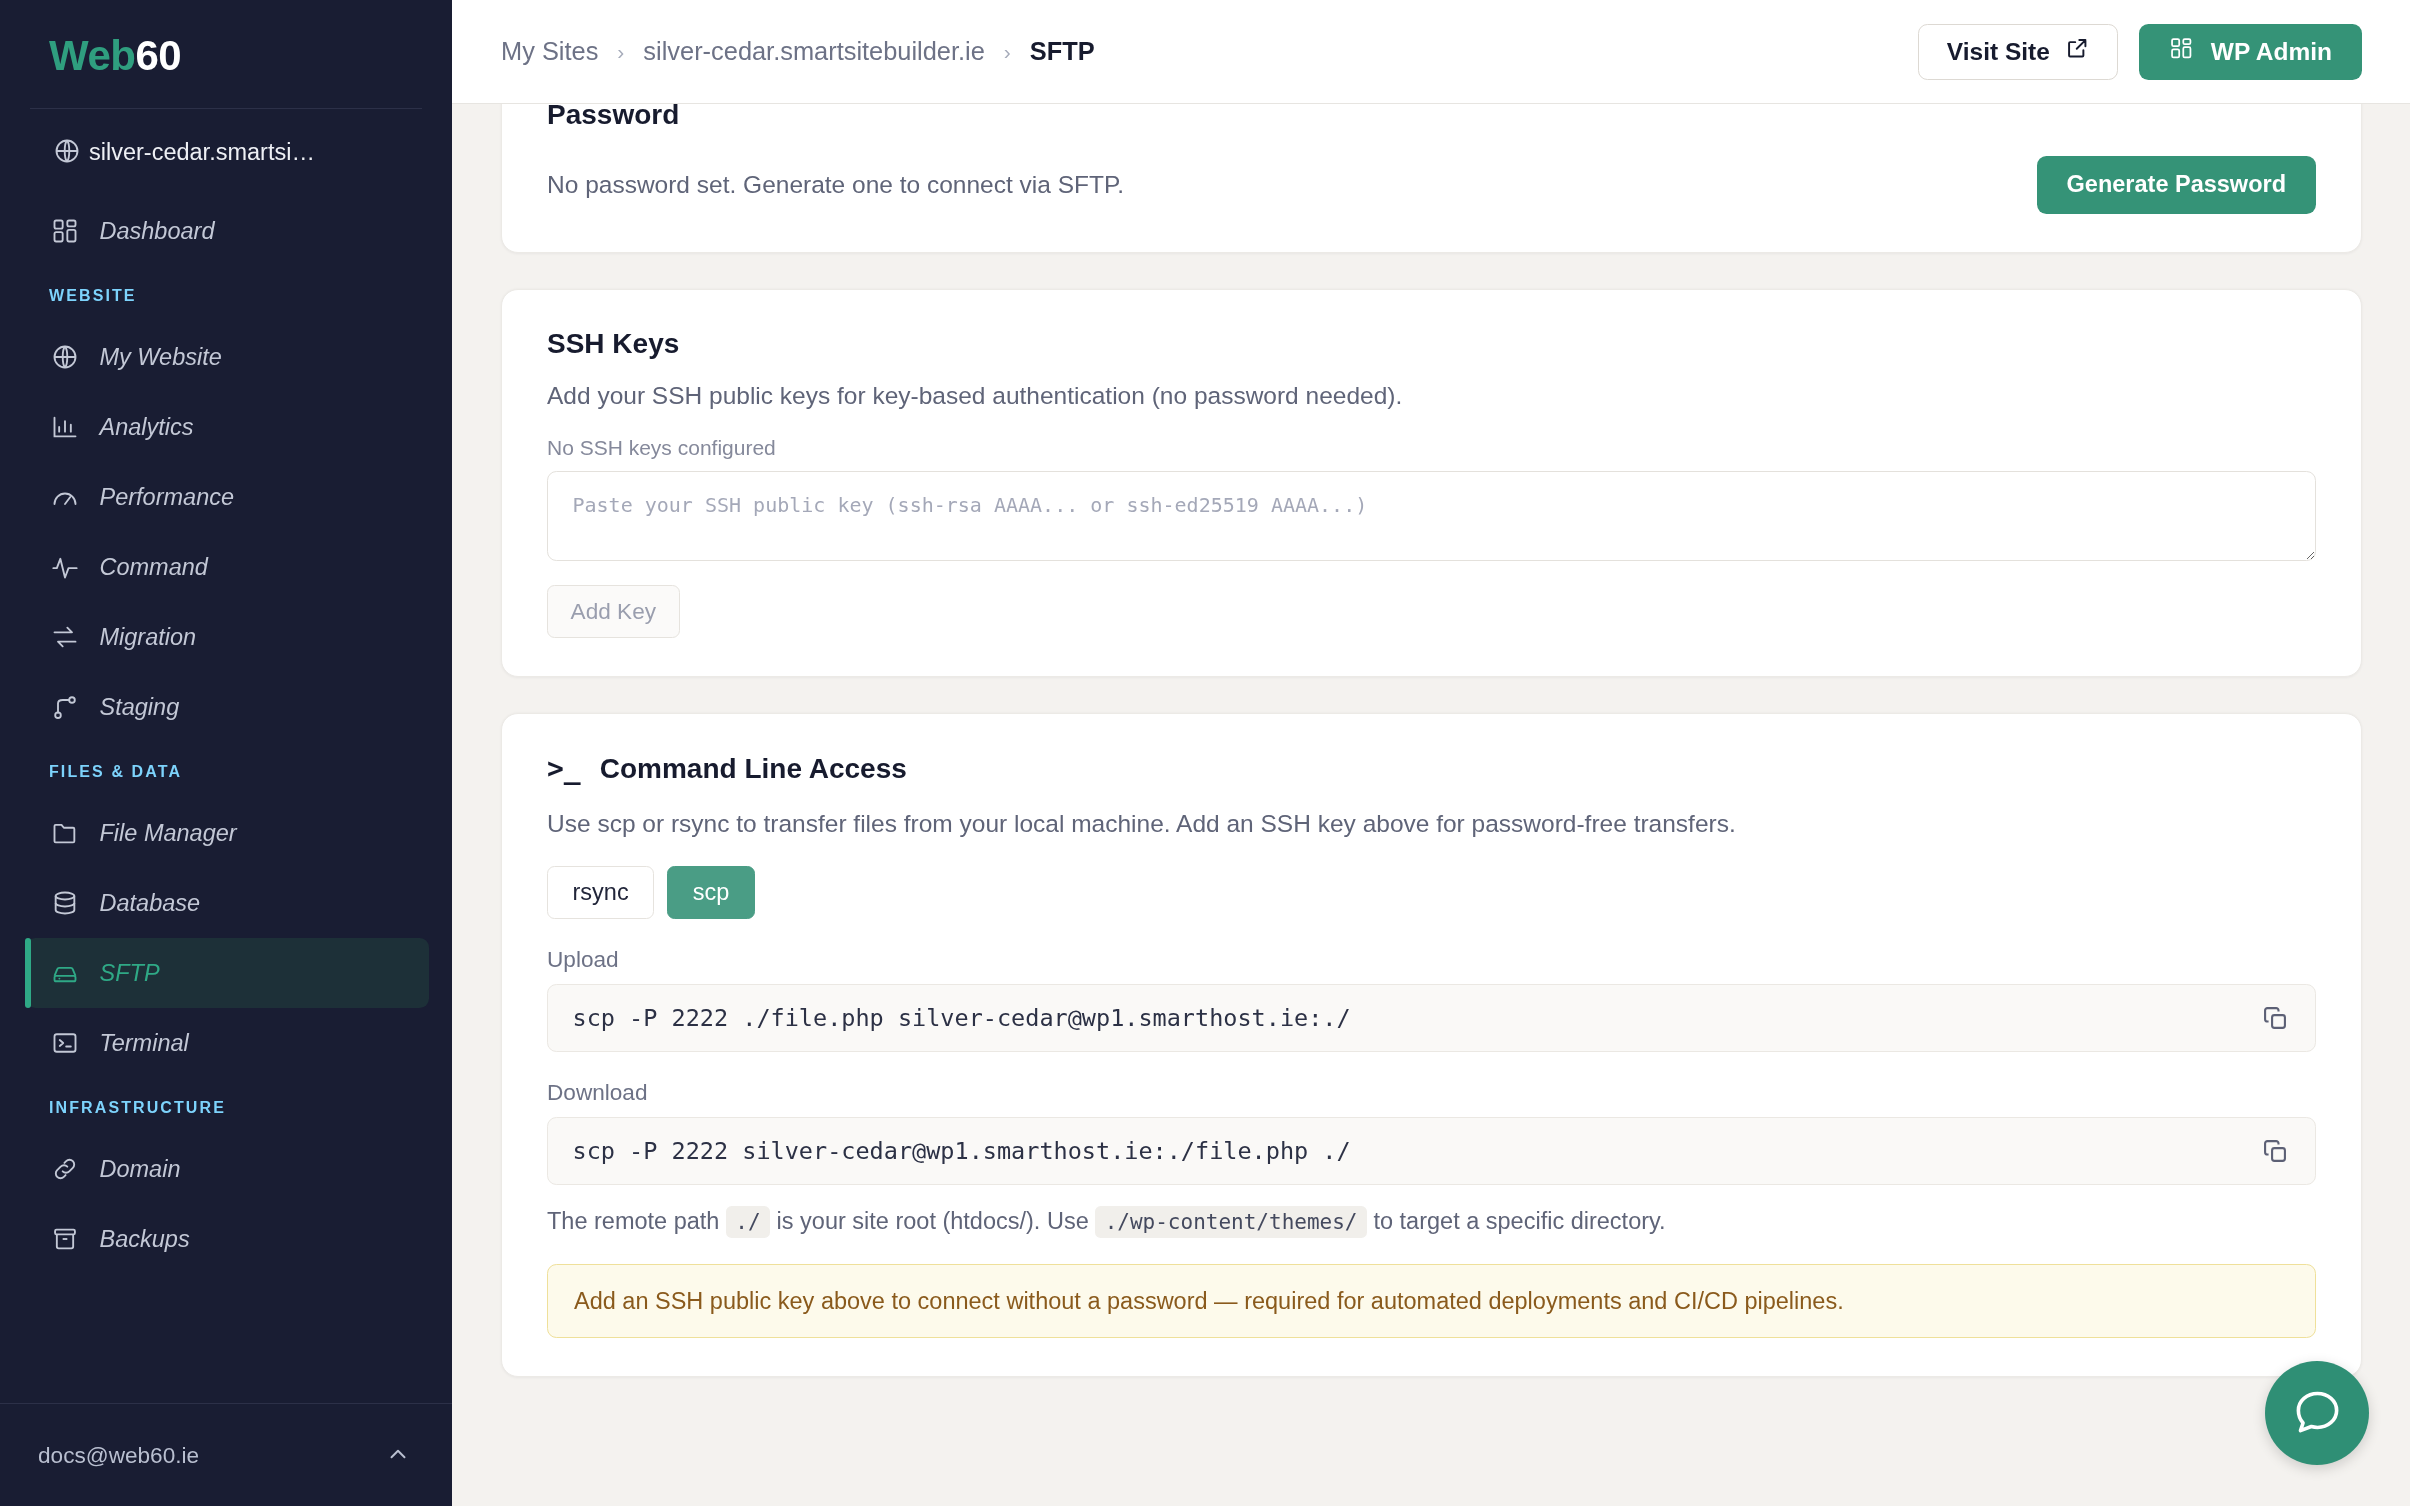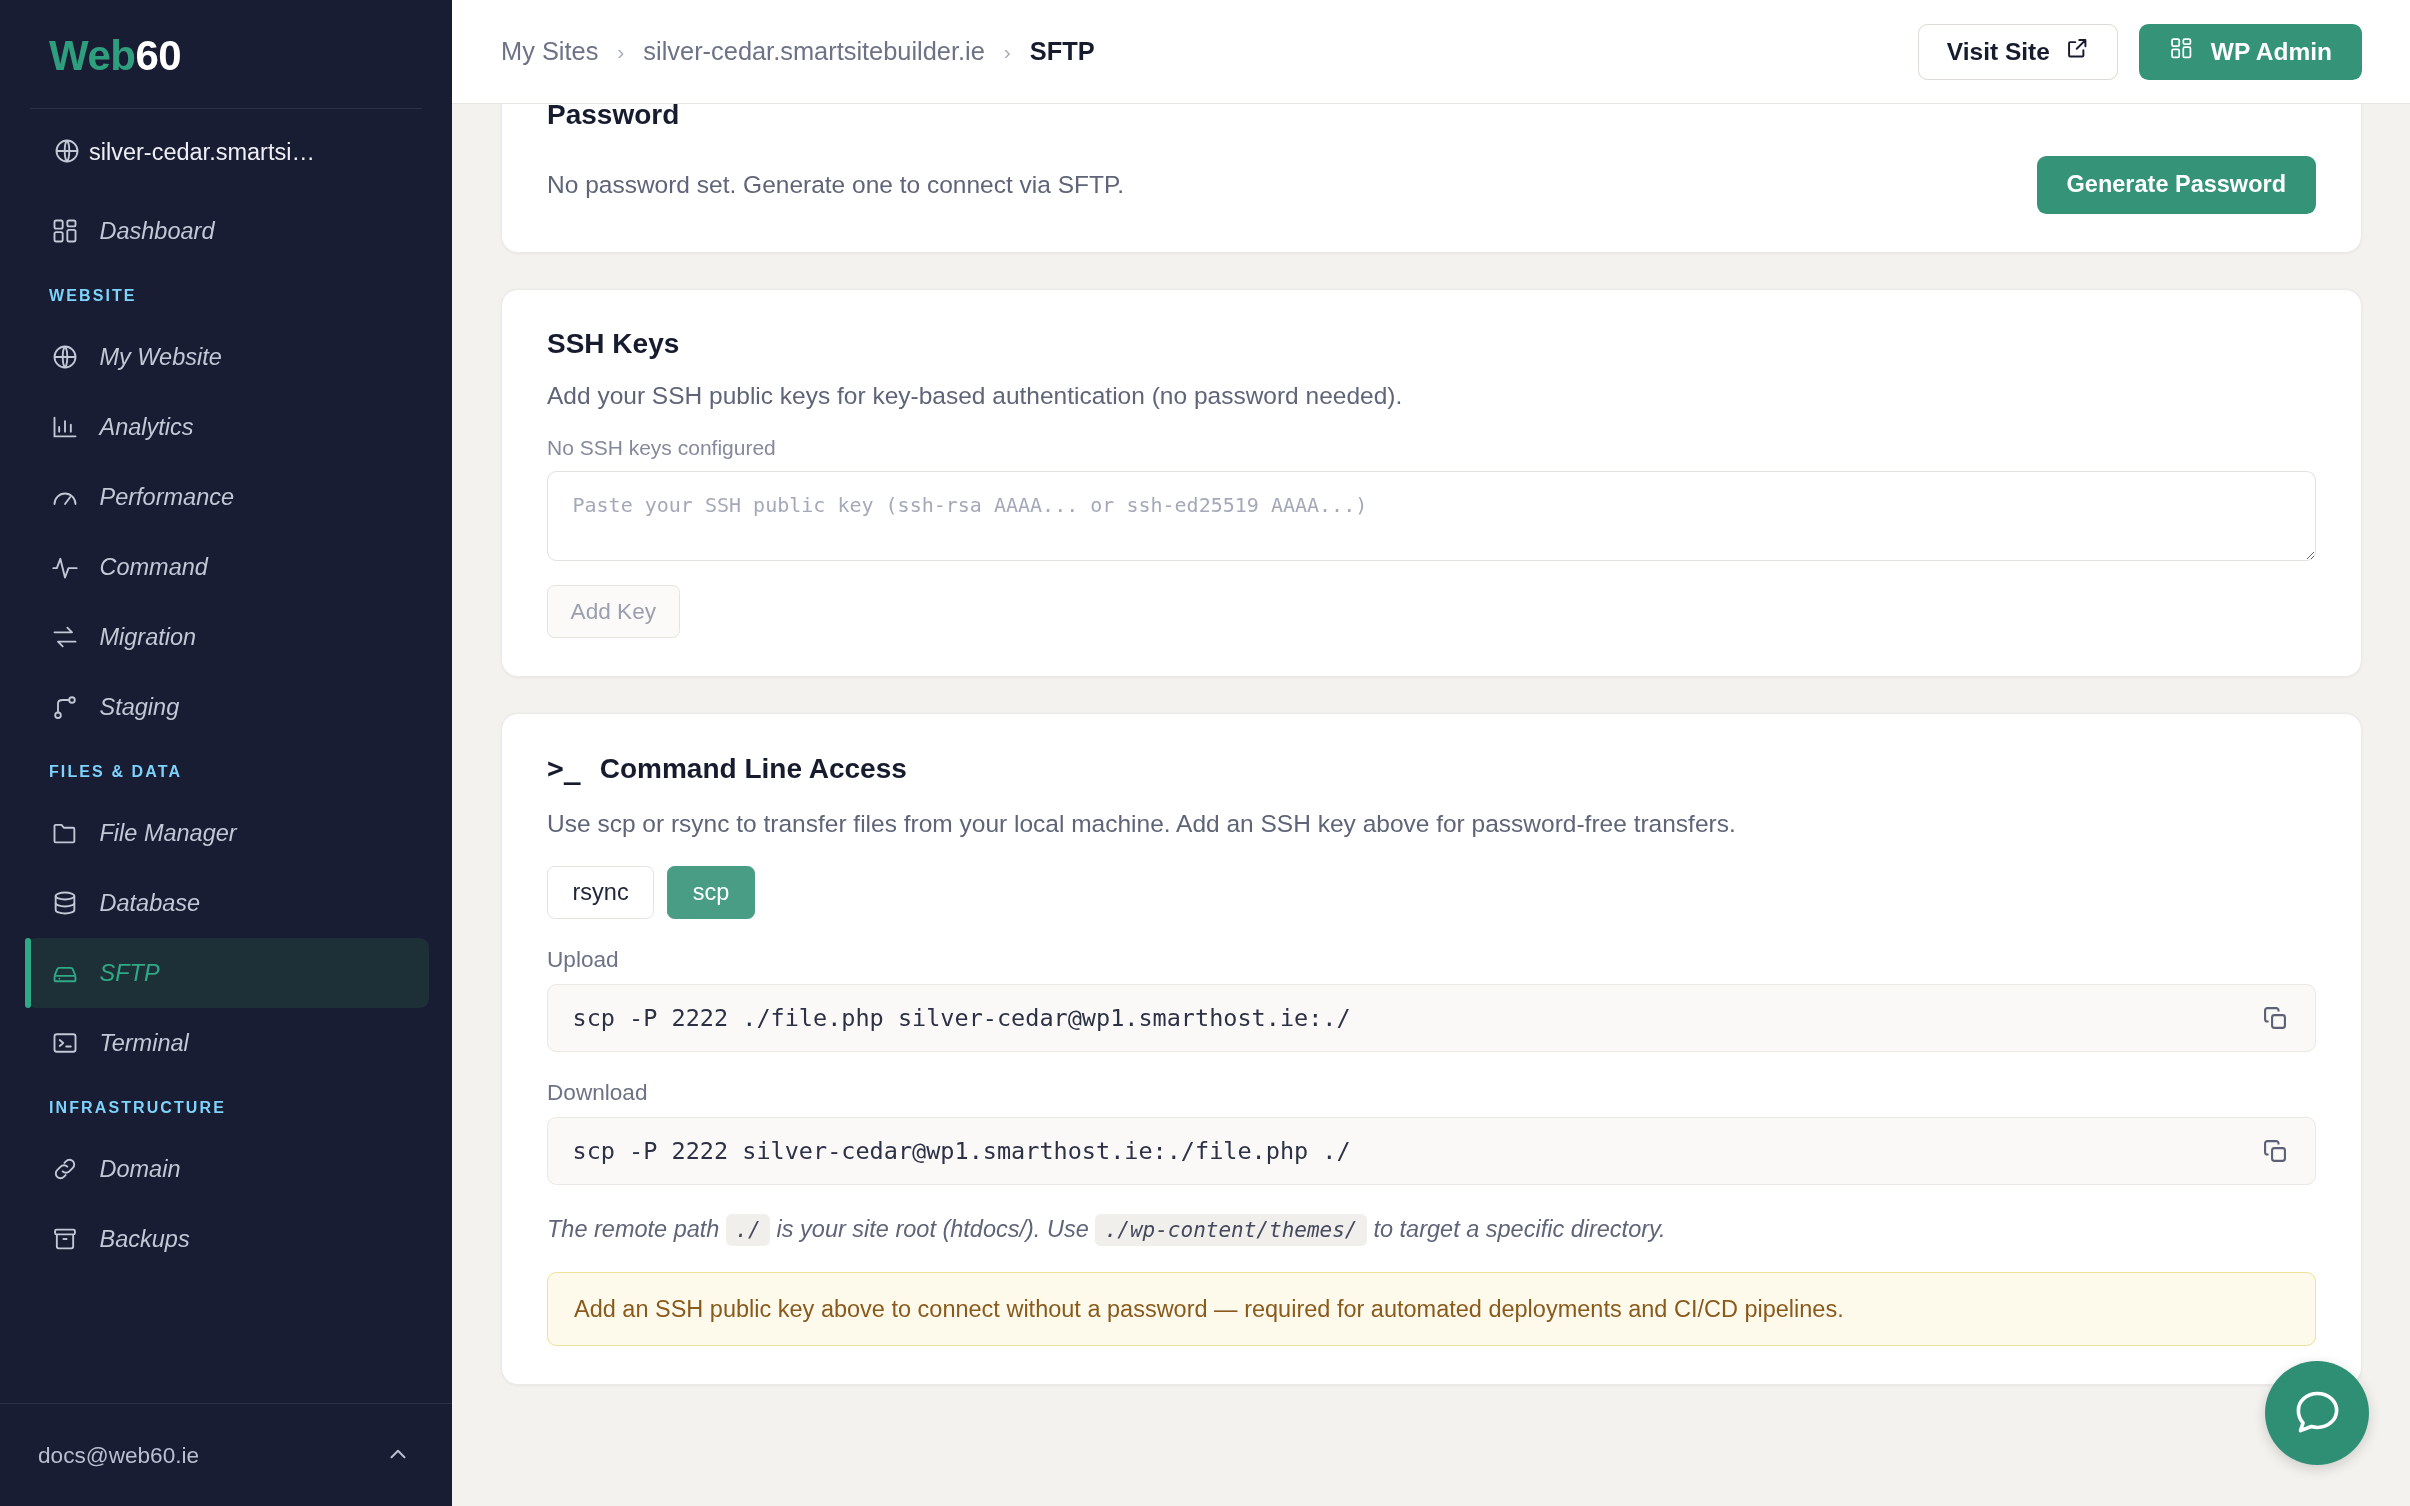--- a/index.html
+++ b/index.html
@@ -167,21 +167,21 @@
   }
   .cmd-box code {
     font-family: "DejaVu Sans Mono", monospace;
     font-size: 23.5px; color: #2c3145; white-space: pre;
   }
   .copy-btn {
     margin-left: auto; width: 38px; height: 38px;
     display: flex; align-items: center; justify-content: center;
     cursor: pointer; background: none; border: none;
   }
-  .path-note { margin-top: 28px; color: #5f6478; font-size: 23.5px; line-height: 1.4; font-style: italic; }
+  .path-note { margin-top: 20px; color: #5f6478; font-size: 23.5px; line-height: 1.4; }
   .path-note code {
     background: #f1efeb; border-radius: 5.6px; padding: 3.8px 9.4px;
     font-family: "DejaVu Sans Mono", monospace; font-size: 21px; color: #44495e;
   }
   .warn {
     margin-top: 26px;
     background: #fdfaeb; border: 0.9px solid #efe09a; border-radius: 9.4px;
     padding: 22.6px 26px; color: #8a5a1c; font-size: 23.5px;
   }
 

